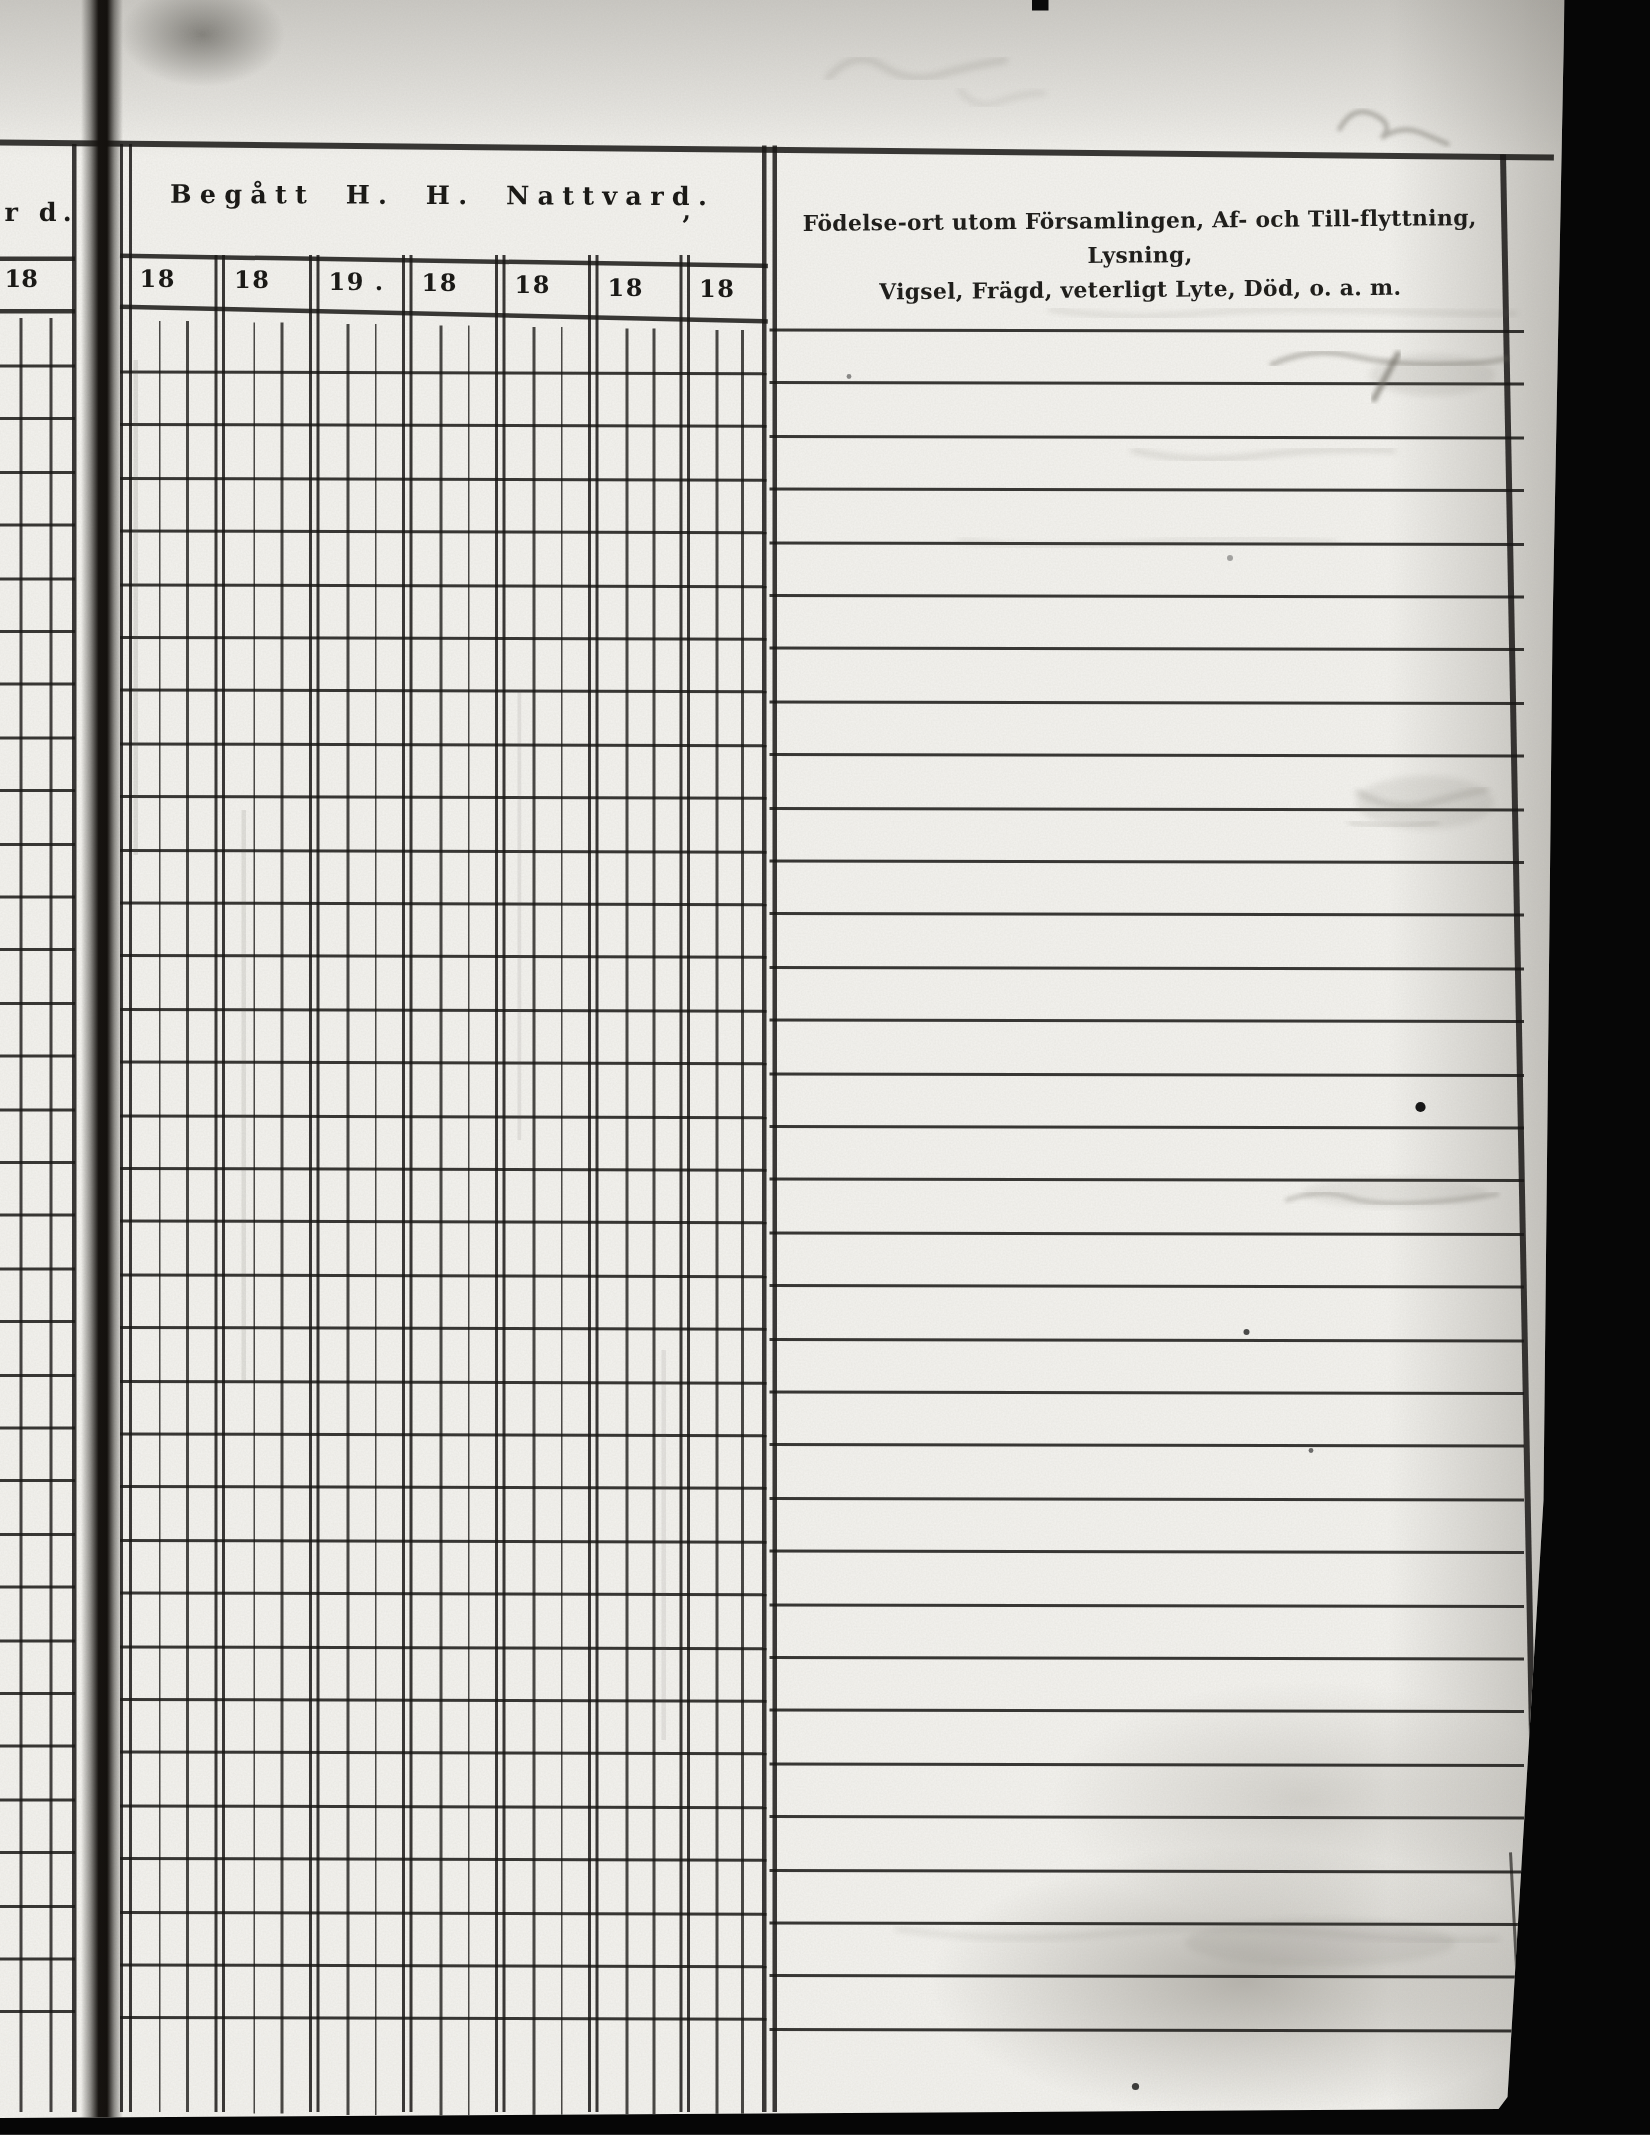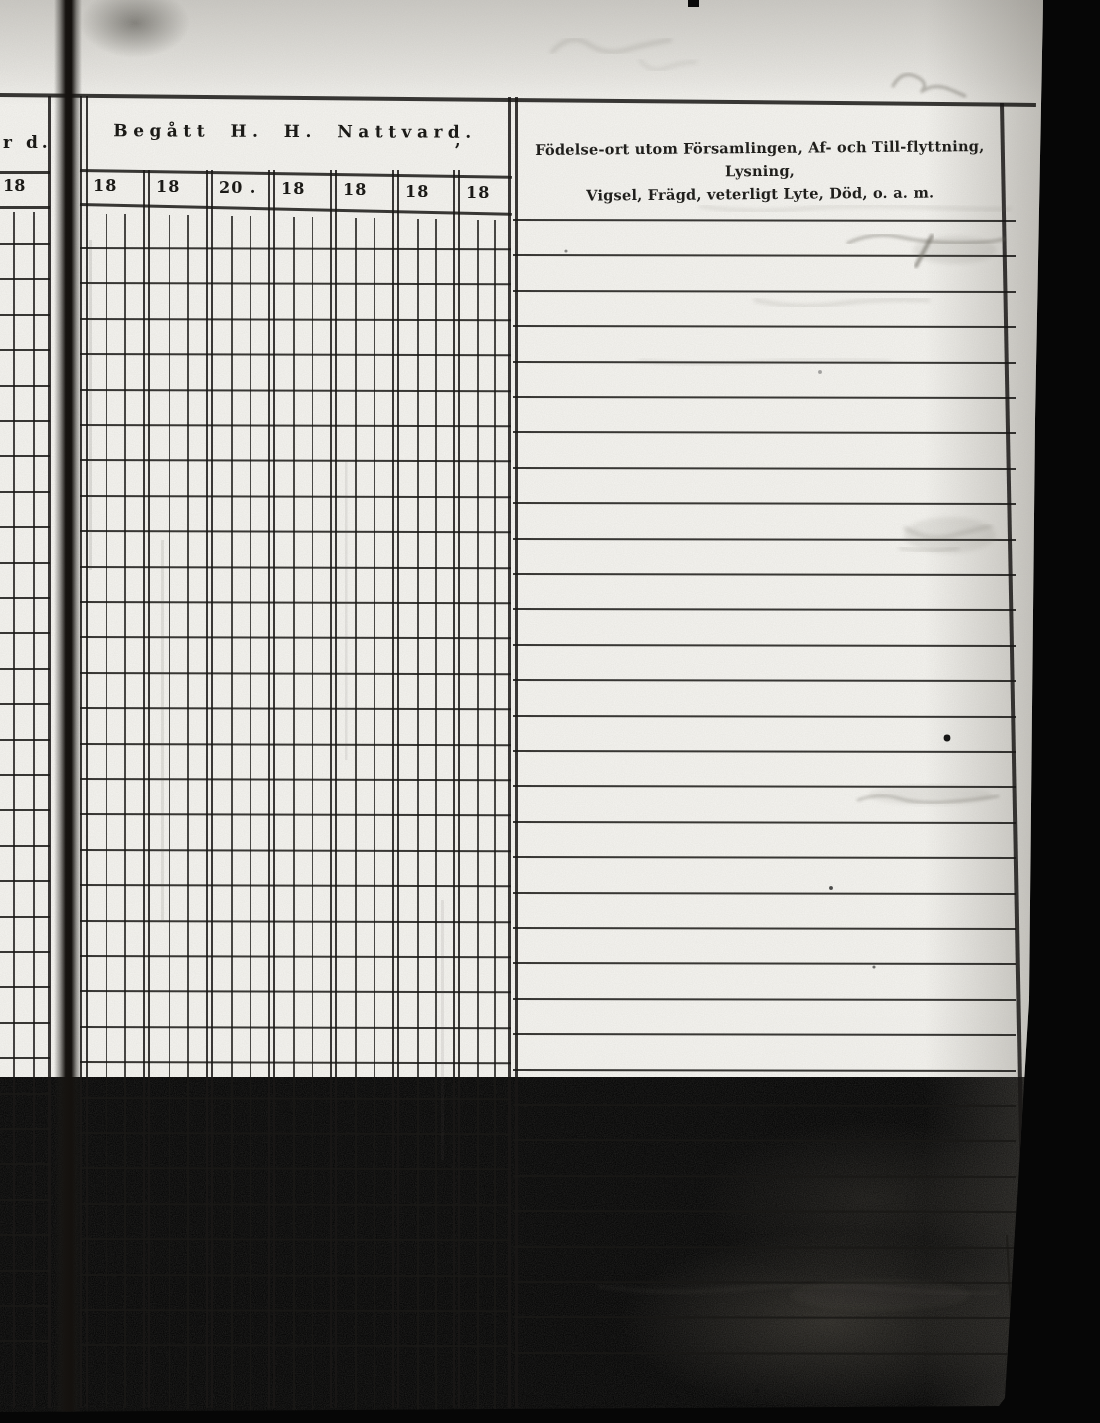--- a/index.html
+++ b/index.html
@@ -1,18 +1,18 @@
 <!DOCTYPE html>
 <html><head>
 <meta charset="utf-8">
 <style>
   html,body{margin:0;padding:0;background:#050505;}
   .page{position:relative;width:1100px;height:1423px;background:#060606;overflow:hidden;
         font-family:"DejaVu Serif","Liberation Serif",serif;color:#1b1a17;}
-  .paper{position:absolute;left:0;top:0;width:1100px;height:1077px;
+  .paper{position:absolute;left:0;top:0;width:1100px;height:1423px;
          background:#f3f2ee;
          clip-path:polygon(0px 0px,1043px 0px,1035px 420px,1029px 1000px,1005px 1398px,999px 1406px,0px 1412px);}
   .sh{position:absolute;pointer-events:none;}
   .sh-top{left:0;top:0;width:1043px;height:105px;
           background:linear-gradient(180deg,rgba(104,100,93,.30),rgba(104,100,93,.10) 70%,rgba(104,100,93,0));}
   .sh-right{left:925px;top:0;width:118px;height:1412px;
           background:linear-gradient(90deg,rgba(100,96,88,0),rgba(100,96,88,.36));}
   .sh-br{left:620px;top:1230px;width:420px;height:182px;
           background:radial-gradient(closest-side,rgba(95,90,80,.42),rgba(95,90,80,0));}
   .sh-br2{left:700px;top:1120px;width:340px;height:160px;
@@ -247,21 +247,21 @@
 
     <div class="frag-rd">r d.</div>
     <div class="leftfrag-18">18</div>
 
     <div class="begatt">Begått H. H. Nattvard.</div>
     <div class="stray">,</div>
 
     <div id="year-row">
         <div class="year-label" style="left: 93px; top: 176px;">18</div>
         <div class="year-label" style="left: 156px; top: 177.1px;">18</div>
-        <div class="year-label" style="left: 219px; top: 178.2px;">20 .</div>
+        <div class="year-label" style="left: 219px; top: 178.2px;">19 .</div>
         <div class="year-label" style="left: 281px; top: 179.3px;">18</div>
         <div class="year-label" style="left: 343px; top: 180.4px;">18</div>
         <div class="year-label" style="left: 405px; top: 181.5px;">18</div>
         <div class="year-label" style="left: 466px; top: 182.6px;">18</div>
       </div>
 
     <div class="fodelse">
       <div>Födelse-ort utom Församlingen, Af- och Till-flyttning, Lysning,</div>
       <div>Vigsel, Frägd, veterligt Lyte, Död, o. a. m.</div>
     </div>

